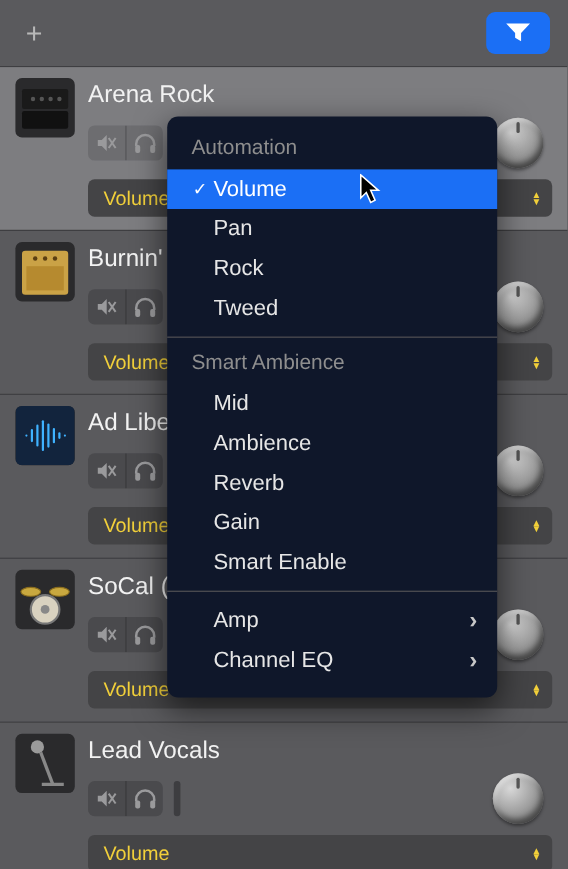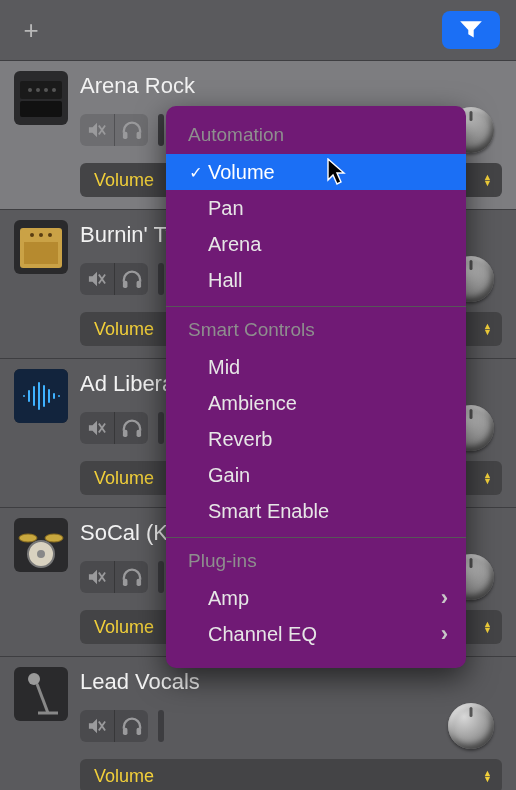--- a/index.html
+++ b/index.html
@@ -135,24 +135,24 @@
   .param-chevrons {
     display:flex; flex-direction:column;
     line-height: 6px;
     font-size: 9px;
     color: #f2d03a;
   }
 
   
   .popover {
     position: absolute;
-    left: 166px;
+    left: 152px;
     top: 106px;
     width: 300px;
-    background: #701a75;
+    background: #0f172a;
     border-radius: 10px;
     box-shadow: 0 10px 30px rgba(0,0,0,0.6);
     padding: 14px 0 16px 0;
     color: #ddd;
     font-size: 20px;
   }
   .menu-header {
     padding: 4px 22px 8px 22px;
     color: #8e8e8e;
     font-size: 19px;
@@ -432,30 +432,30 @@
       <span class="label">Volume</span>
 
     </div>
     <div class="menu-item">
       <span class="check"></span>
       <span class="label">Pan</span>
 
     </div>
     <div class="menu-item">
       <span class="check"></span>
-      <span class="label">Arena</span>
-
-    </div>
-    <div class="menu-item">
-      <span class="check"></span>
-      <span class="label">Hall</span>
+      <span class="label">Rock</span>
+
+    </div>
+    <div class="menu-item">
+      <span class="check"></span>
+      <span class="label">Tweed</span>
 
     </div>
     <div class="menu-sep"></div>
-    <div class="menu-header">Smart Controls</div>
+    <div class="menu-header">Smart Ambience</div>
     <div class="menu-item">
       <span class="check"></span>
       <span class="label">Mid</span>
 
     </div>
     <div class="menu-item">
       <span class="check"></span>
       <span class="label">Ambience</span>
 
     </div>
@@ -468,21 +468,20 @@
       <span class="check"></span>
       <span class="label">Gain</span>
 
     </div>
     <div class="menu-item">
       <span class="check"></span>
       <span class="label">Smart Enable</span>
 
     </div>
     <div class="menu-sep"></div>
-    <div class="menu-header">Plug-ins</div>
     <div class="menu-item">
       <span class="check"></span>
       <span class="label">Amp</span>
       <span class="sub-chevron">›</span>
     </div>
     <div class="menu-item">
       <span class="check"></span>
       <span class="label">Channel EQ</span>
       <span class="sub-chevron">›</span>
     </div>

